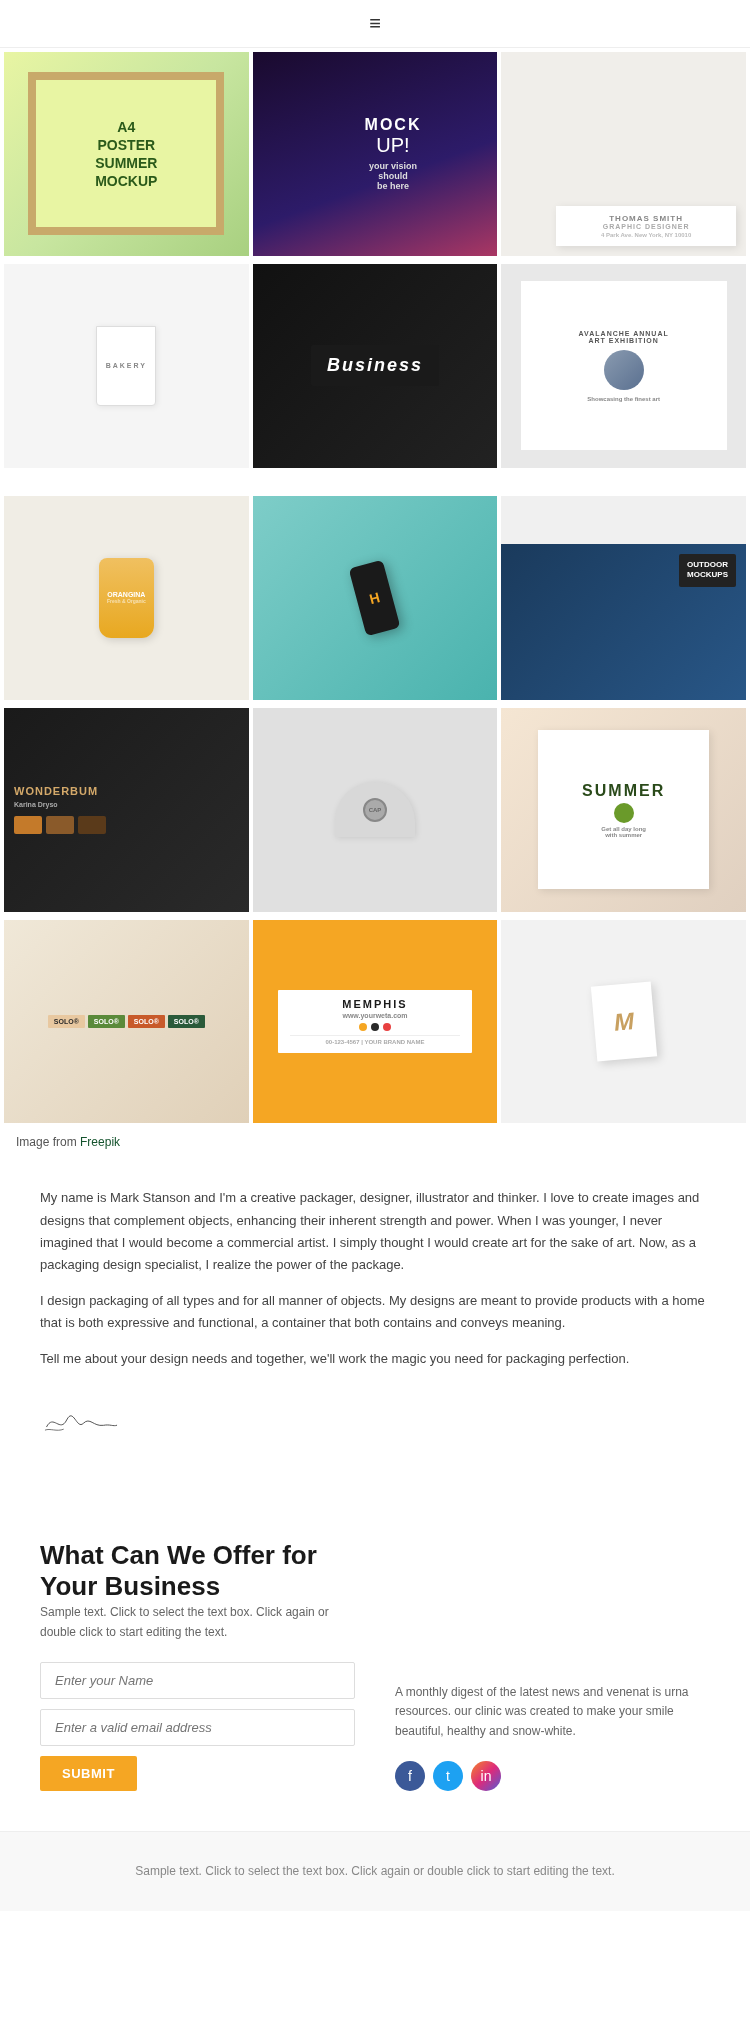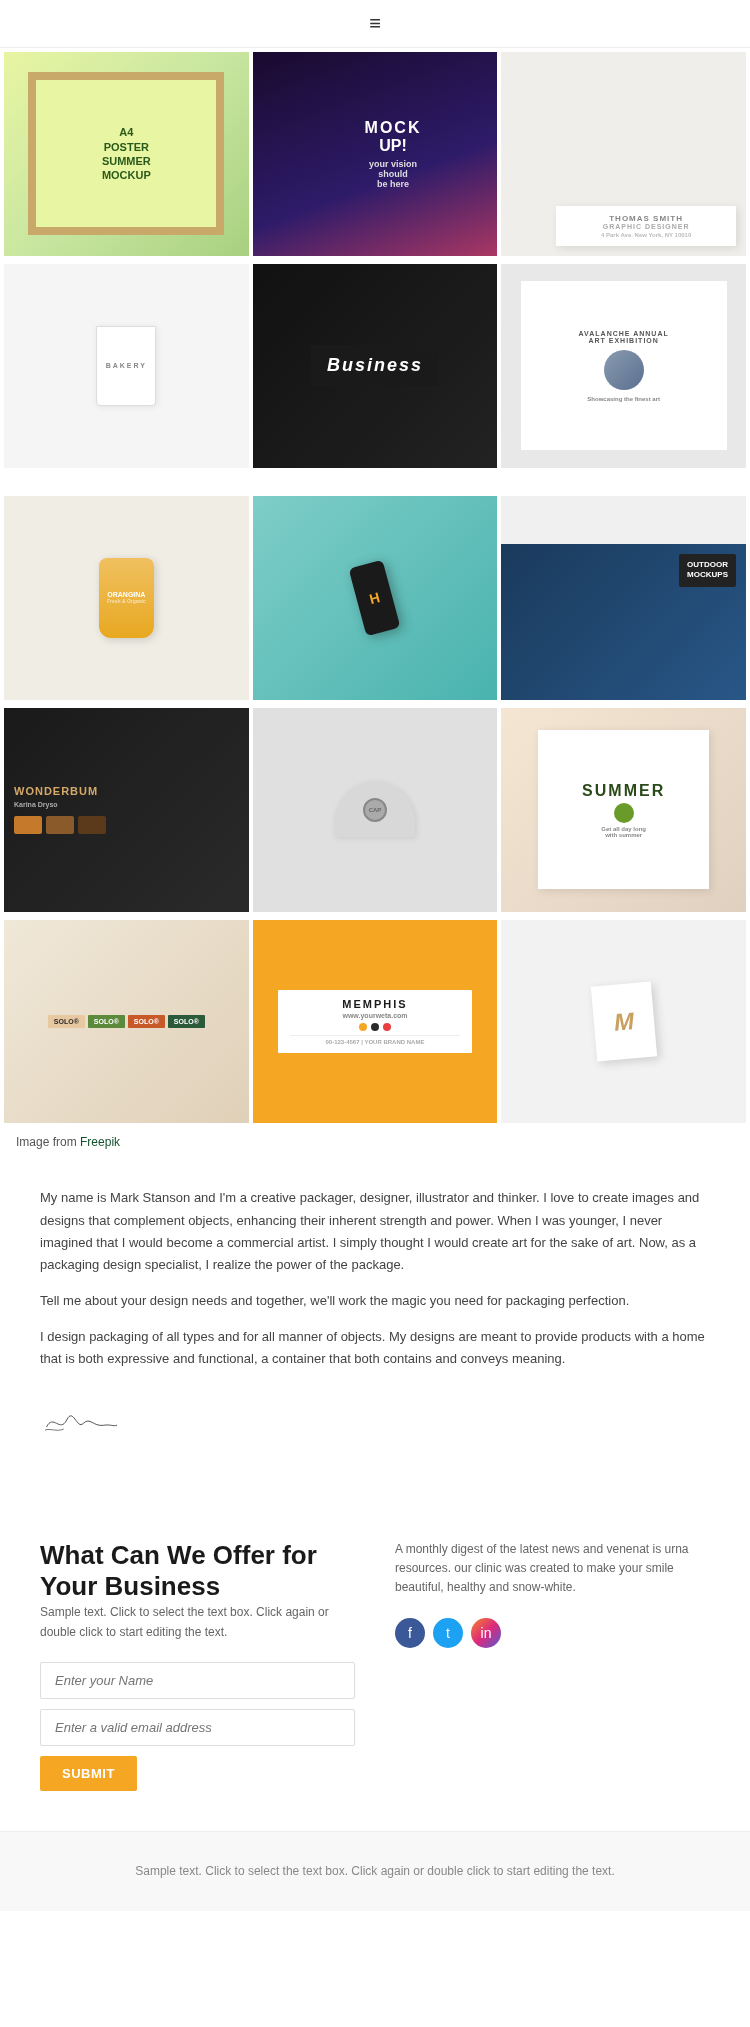--- a/index.html
+++ b/index.html
@@ -117,21 +117,21 @@
       border: 8px solid #c8a96a;
       width: 80%;
       height: 80%;
       display: flex;
       align-items: center;
       justify-content: center;
       position: relative;
       background: #e8f5a3;
     }
     .poster-text {
-      font-size: 11px;
+      font-size: 14px;
       font-weight: 900;
       color: #2a5a1a;
       text-align: center;
       line-height: 1.3;
       text-transform: uppercase;
     }
 
     
     .gallery-gap {
       height: 20px;
@@ -177,21 +177,21 @@
       display: flex;
       gap: 40px;
     }
     .business-left {
       flex: 1;
     }
     .business-right {
       flex: 1;
       display: flex;
       flex-direction: column;
-      justify-content: flex-start;
+      justify-content: flex-end;
     }
     .business-title {
       font-size: 26px;
       font-weight: 900;
       color: #1a1a1a;
       line-height: 1.2;
       margin-bottom: 1px;
     }
     .business-desc {
       font-size: 12px;
@@ -275,21 +275,21 @@
         <div class="poster-frame">
           <div class="poster-text">A4<br>POSTER<br>SUMMER<br>MOCKUP</div>
         </div>
       </div>
     </div>
 
     <div class="gallery-item">
       <div class="mock-image img-billboard" style="flex-direction:column; background: linear-gradient(160deg,#1a0a2e,#2d1b69,#e94560 120%);">
         <div style="text-align:center; padding:10px;">
           <div style="font-size:16px; font-weight:900; color:#fff; text-transform:uppercase; letter-spacing:2px;">MOCK</div>
-          <div style="font-size:16px; font-weight:700; color:#fff; text-transform:uppercase;">UP!</div>
+          <div style="font-size:20px; font-weight:400; color:#fff; text-transform:uppercase;">UP!</div>
           <div style="font-size:9px; color:#ddd; margin-top:4px;">your vision<br>should<br>be here</div>
         </div>
       </div>
     </div>
 
     <div class="gallery-item">
       <div class="mock-image img-business-card" style="background:#f0eeea; flex-direction:column; justify-content:flex-end; align-items:flex-end; padding:10px;">
         <div style="background:#fff; padding:8px 2px; width:80%; box-shadow:2px 2px 8px rgba(0,0,0,0.1); text-align:center;">
           <div style="font-size:8px; color:#888; letter-spacing:1px;">THOMAS SMITH</div>
           <div style="font-size:7px; color:#aaa; letter-spacing:1px;">GRAPHIC DESIGNER</div>
@@ -431,22 +431,22 @@
   </div>
 </section>
 
 <div class="attribution">
   <span>Image from </span>
   <a href="#">Freepik</a>
 </div>
 
 <section class="about-section">
   <p class="about-text">My name is Mark Stanson and I'm a creative packager, designer, illustrator and thinker. I love to create images and designs that complement objects, enhancing their inherent strength and power. When I was younger, I never imagined that I would become a commercial artist. I simply thought I would create art for the sake of art. Now, as a packaging design specialist, I realize the power of the package.</p>
+  <p class="about-text">I design packaging of all types and for all manner of objects. My designs are meant to provide products with a home that is both expressive and functional, a container that both contains and conveys meaning.</p>
   <p class="about-text">Tell me about your design needs and together, we'll work the magic you need for packaging perfection.</p>
-  <p class="about-text">I design packaging of all types and for all manner of objects. My designs are meant to provide products with a home that is both expressive and functional, a container that both contains and conveys meaning.</p>
 
   <div class="signature">
     <svg class="signature-svg" viewBox="0 0 120 60" xmlns="http://www.w3.org/2000/svg">
       <path d="M10 40 C20 20, 30 50, 40 30 C50 10, 55 45, 65 35 C75 25, 80 40, 95 38 C105 36, 110 40, 115 38" stroke="#555" stroke-width="1.5" fill="none" stroke-linecap="round" stroke-linejoin="round"></path>
       <path d="M8 45 C15 42, 25 48, 35 44" stroke="#555" stroke-width="1.2" fill="none" stroke-linecap="round"></path>
     </svg>
   </div>
 </section>
 
 <section class="business-section">

